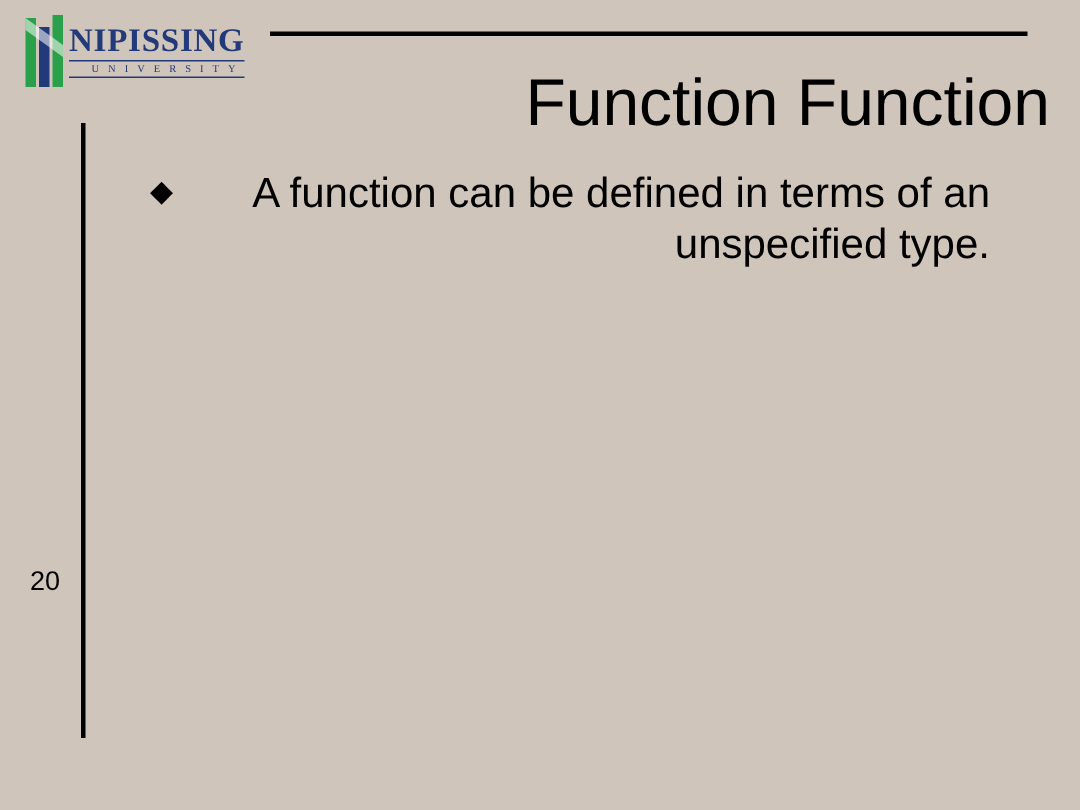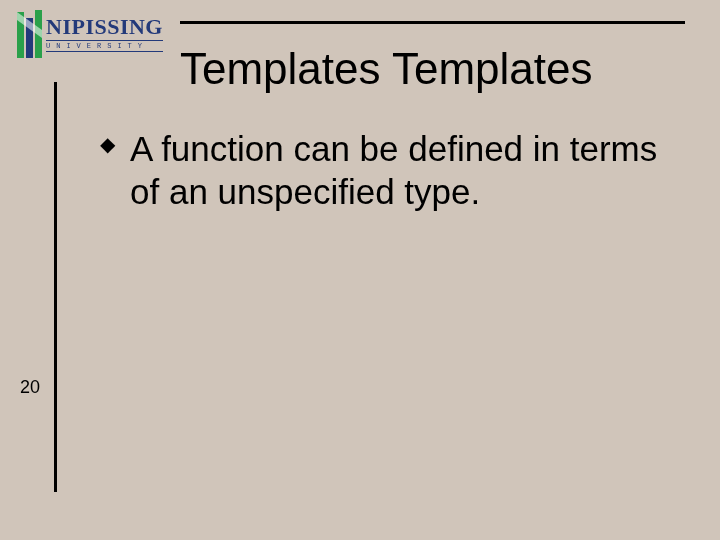--- a/index.html
+++ b/index.html
@@ -6,20 +6,21 @@
   html, body { width: 720px; height: 540px; overflow: hidden; }
   body {
     background: #d0c5ba;
     font-family: Arial, "Helvetica Neue", Helvetica, sans-serif;
     position: relative;
   }
   .slide {
     width: 720px;
     height: 416px;
     position: relative;
+    text-align: right;
   }
 
   
   .logo {
     position: absolute;
     left: 14px;
     top: 6px;
     width: 165px;
     height: 56px;
     display: flex;
@@ -38,21 +39,21 @@
     line-height: 1;
   }
   .logo-word {
     font-family: "Times New Roman", Times, serif;
     font-weight: bold;
     font-size: 22px;
     letter-spacing: 0.5px;
     color: #233a7a;
   }
   .logo-sub {
-    font-family: Liberation Mono, monospace;
+    font-family: Liberation Serif, serif;
     font-size: 7px;
     letter-spacing: 6px;
     color: #233a7a;
     margin-top: 2px;
     border-top: 1px solid #233a7a;
     border-bottom: 1px solid #233a7a;
     padding: 2px 0 1px 0;
   }
 
   
@@ -82,23 +83,23 @@
     font-size: 44px;
     font-weight: 400;
     color: #000;
     font-family: Arial, sans-serif;
   }
 
   
   .body {
     position: absolute;
     left: 100px;
-    top: 128px;
+    top: 112px;
     width: 560px;
-    font-size: 35px;
+    font-size: 28px;
     line-height: 1.22;
     color: #000;
   }
   .bullet {
     position: relative;
     padding-left: 30px;
     margin-bottom: 2px;
   }
   .bullet::before {
     content: "◆";
@@ -134,21 +135,21 @@
     </div>
     <div class="logo-text">
       <span class="logo-word">NIPISSING</span>
       <span class="logo-sub">UNIVERSITY</span>
     </div>
   </div>
 
   <div class="hline"></div>
   <div class="vline"></div>
 
-  <div class="title">Templates Templates</div>
+  <div class="title">Function Function</div>
 
   <div class="body">
     <div class="bullet">
       <span>A function can be defined in terms of an unspecified type.</span>
     </div>
   </div>
 
   <div class="pagenum">20</div>
 </div>
 

